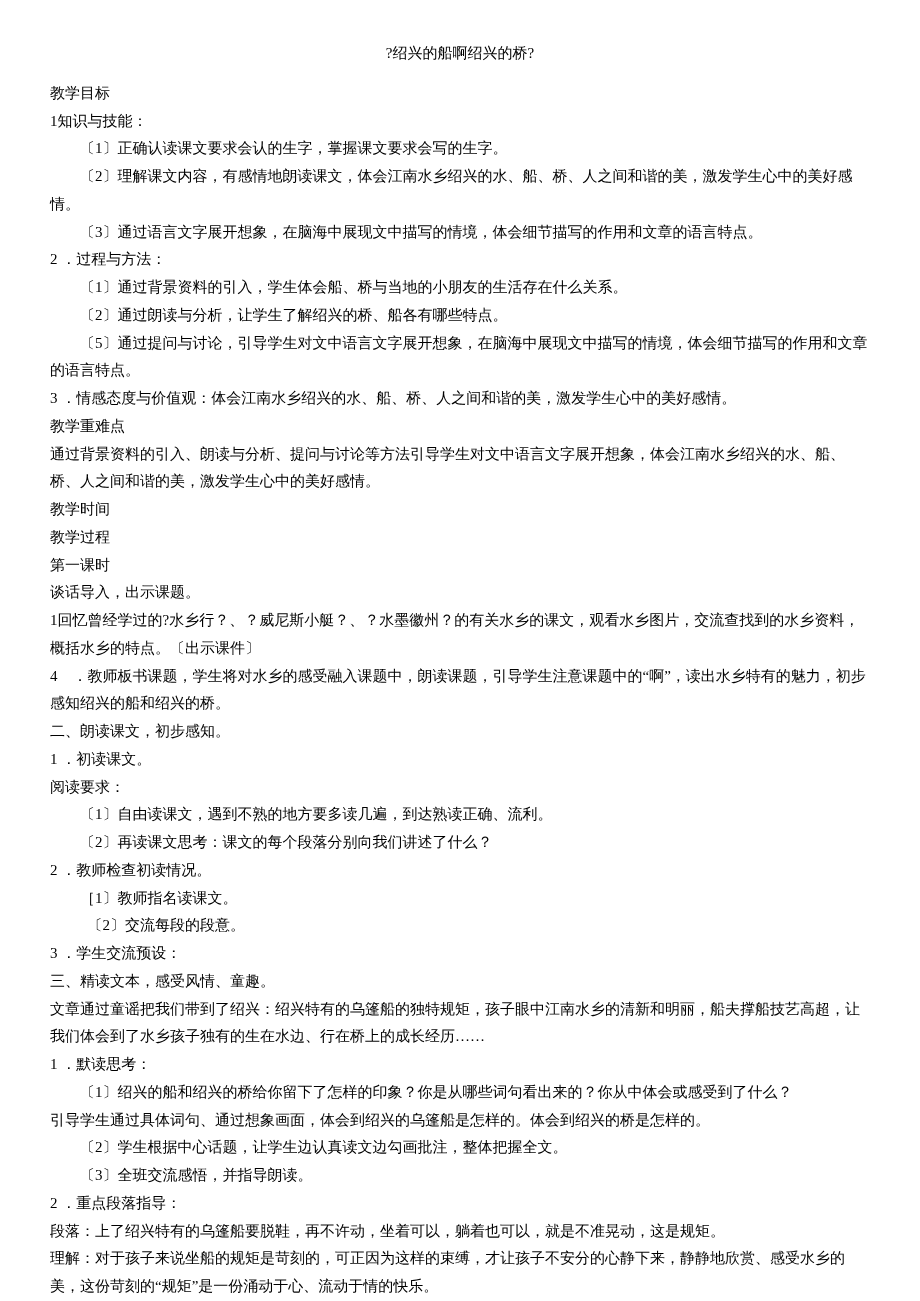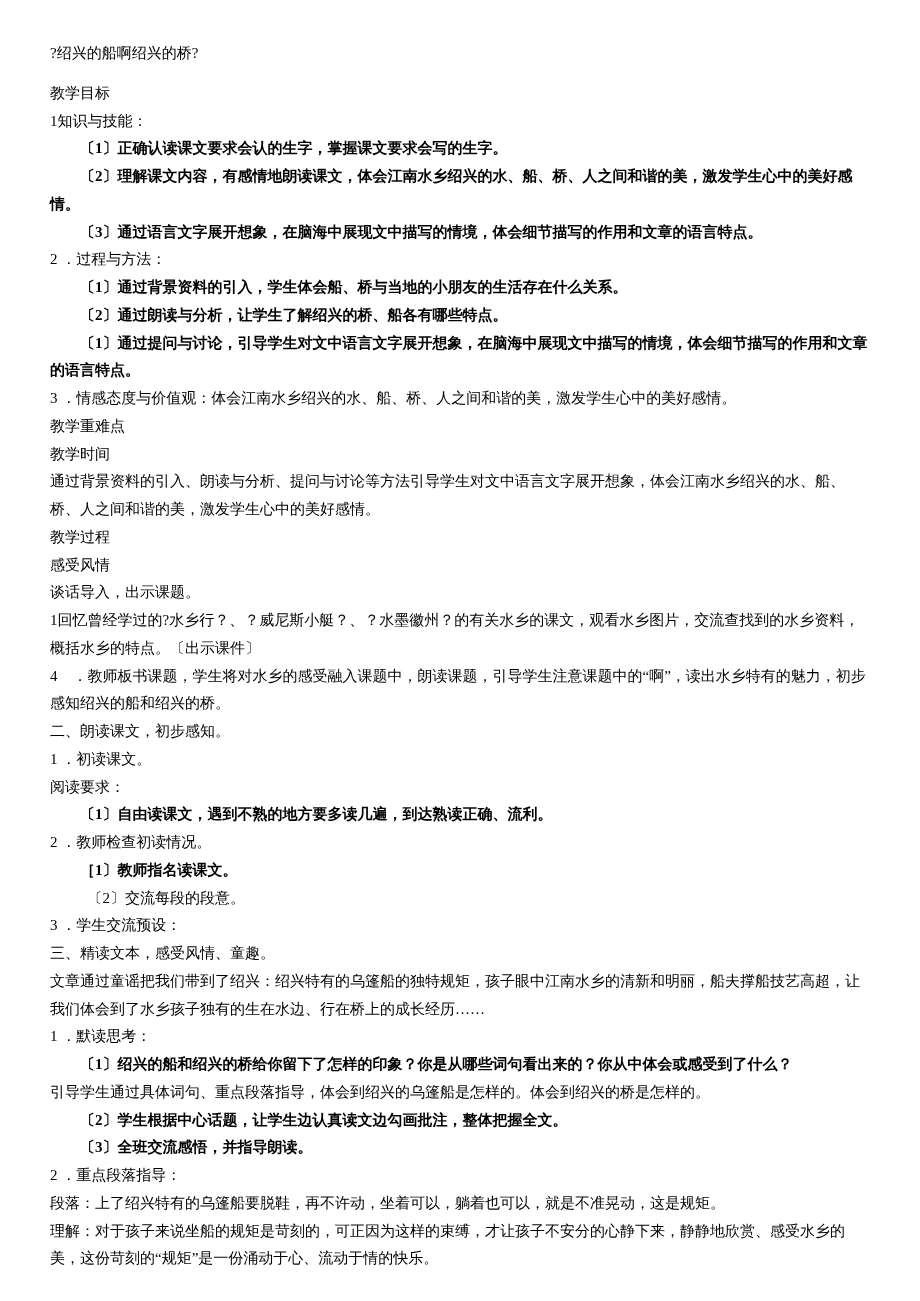--- a/index.html
+++ b/index.html
@@ -7,68 +7,69 @@
     padding: 40px 50px;
     font-family: "SimSun", "宋体", serif;
     font-size: 15px;
     line-height: 1.85;
     color: #000;
     background: #fff;
     width: 920px;
     box-sizing: border-box;
   }
   .title {
+    text-align: center;
     margin-bottom: 12px;
   }
   .para {
     margin: 0;
     text-align: left;
   }
   .indent {
     text-indent: 2em;
-    font-weight: bold;
   }
   .indent-deep {
     text-indent: 2.5em;
   }
 </style>
 </head>
 <body>
 
 <div class="title">?绍兴的船啊绍兴的桥?</div>
 <div id="content">
     <p class="para">教学目标</p>
     <p class="para">1知识与技能：</p>
     <p class="para indent">〔1〕正确认读课文要求会认的生字，掌握课文要求会写的生字。</p>
     <p class="para indent">〔2〕理解课文内容，有感情地朗读课文，体会江南水乡绍兴的水、船、桥、人之间和谐的美，激发学生心中的美好感情。</p>
     <p class="para indent">〔3〕通过语言文字展开想象，在脑海中展现文中描写的情境，体会细节描写的作用和文章的语言特点。</p>
     <p class="para">2 ．过程与方法：</p>
     <p class="para indent">〔1〕通过背景资料的引入，学生体会船、桥与当地的小朋友的生活存在什么关系。</p>
     <p class="para indent">〔2〕通过朗读与分析，让学生了解绍兴的桥、船各有哪些特点。</p>
-    <p class="para indent">〔1〕通过提问与讨论，引导学生对文中语言文字展开想象，在脑海中展现文中描写的情境，体会细节描写的作用和文章的语言特点。</p>
+    <p class="para indent">〔5〕通过提问与讨论，引导学生对文中语言文字展开想象，在脑海中展现文中描写的情境，体会细节描写的作用和文章的语言特点。</p>
     <p class="para">3 ．情感态度与价值观：体会江南水乡绍兴的水、船、桥、人之间和谐的美，激发学生心中的美好感情。</p>
     <p class="para">教学重难点</p>
+    <p class="para">通过背景资料的引入、朗读与分析、提问与讨论等方法引导学生对文中语言文字展开想象，体会江南水乡绍兴的水、船、桥、人之间和谐的美，激发学生心中的美好感情。</p>
     <p class="para">教学时间</p>
-    <p class="para">通过背景资料的引入、朗读与分析、提问与讨论等方法引导学生对文中语言文字展开想象，体会江南水乡绍兴的水、船、桥、人之间和谐的美，激发学生心中的美好感情。</p>
     <p class="para">教学过程</p>
-    <p class="para">感受风情</p>
+    <p class="para">第一课时</p>
     <p class="para">谈话导入，出示课题。</p>
     <p class="para">1回忆曾经学过的?水乡行？、？威尼斯小艇？、？水墨徽州？的有关水乡的课文，观看水乡图片，交流查找到的水乡资料，概括水乡的特点。〔出示课件〕</p>
     <p class="para">4　．教师板书课题，学生将对水乡的感受融入课题中，朗读课题，引导学生注意课题中的“啊”，读出水乡特有的魅力，初步感知绍兴的船和绍兴的桥。</p>
     <p class="para">二、朗读课文，初步感知。</p>
     <p class="para">1 ．初读课文。</p>
     <p class="para">阅读要求：</p>
     <p class="para indent">〔1〕自由读课文，遇到不熟的地方要多读几遍，到达熟读正确、流利。</p>
+    <p class="para indent">〔2〕再读课文思考：课文的每个段落分别向我们讲述了什么？</p>
     <p class="para">2 ．教师检查初读情况。</p>
     <p class="para indent">［1〕教师指名读课文。</p>
     <p class="para indent-deep">〔2〕交流每段的段意。</p>
     <p class="para">3 ．学生交流预设：</p>
     <p class="para">三、精读文本，感受风情、童趣。</p>
     <p class="para">文章通过童谣把我们带到了绍兴：绍兴特有的乌篷船的独特规矩，孩子眼中江南水乡的清新和明丽，船夫撑船技艺高超，让我们体会到了水乡孩子独有的生在水边、行在桥上的成长经历……</p>
     <p class="para">1 ．默读思考：</p>
     <p class="para indent">〔1〕绍兴的船和绍兴的桥给你留下了怎样的印象？你是从哪些词句看出来的？你从中体会或感受到了什么？</p>
-    <p class="para">引导学生通过具体词句、重点段落指导，体会到绍兴的乌篷船是怎样的。体会到绍兴的桥是怎样的。</p>
+    <p class="para">引导学生通过具体词句、通过想象画面，体会到绍兴的乌篷船是怎样的。体会到绍兴的桥是怎样的。</p>
     <p class="para indent">〔2〕学生根据中心话题，让学生边认真读文边勾画批注，整体把握全文。</p>
     <p class="para indent">〔3〕全班交流感悟，并指导朗读。</p>
     <p class="para">2 ．重点段落指导：</p>
     <p class="para">段落：上了绍兴特有的乌篷船要脱鞋，再不许动，坐着可以，躺着也可以，就是不准晃动，这是规矩。</p>
     <p class="para">理解：对于孩子来说坐船的规矩是苛刻的，可正因为这样的束缚，才让孩子不安分的心静下来，静静地欣赏、感受水乡的美，这份苛刻的“规矩”是一份涌动于心、流动于情的快乐。</p>
   </div>
 
 </body></html>

